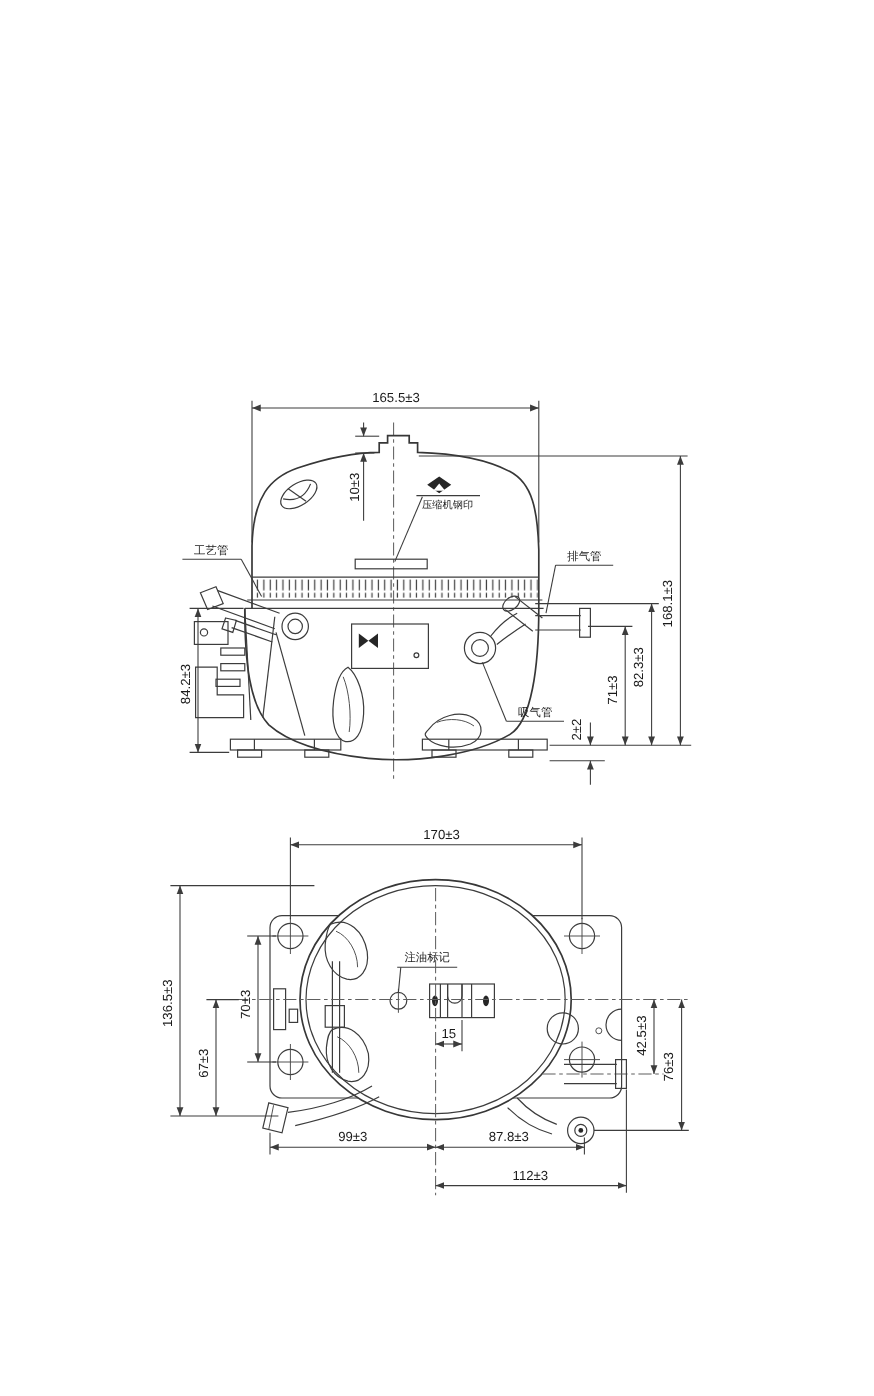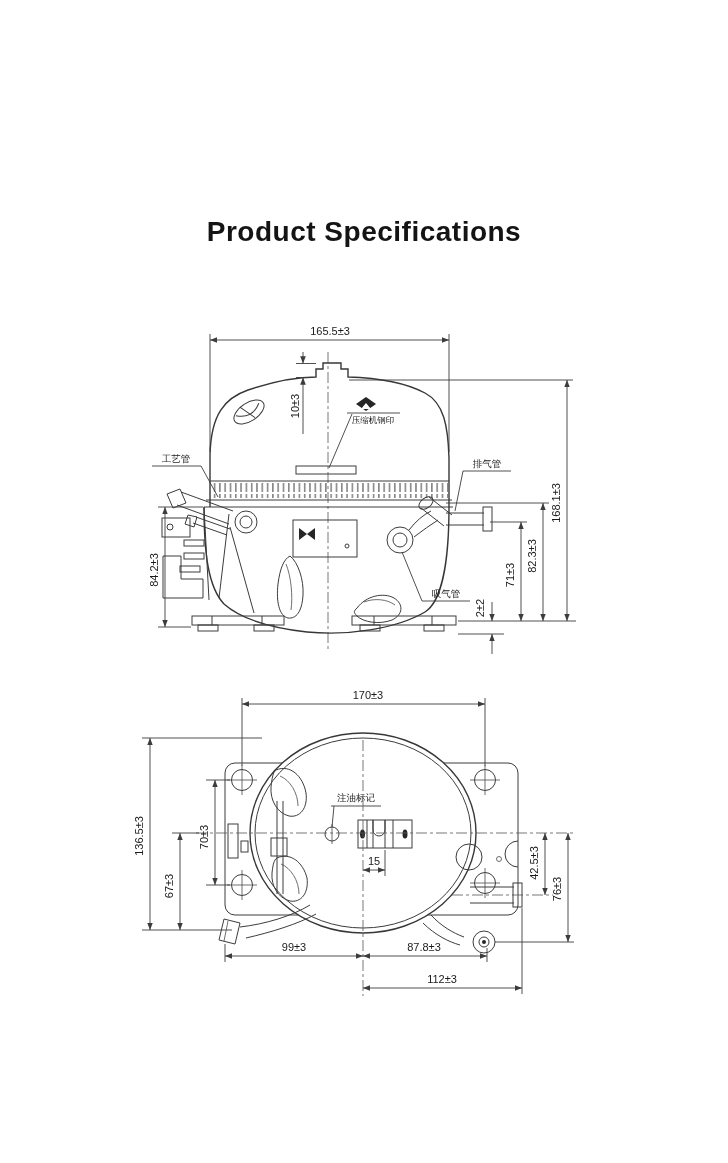--- a/index.html
+++ b/index.html
@@ -19,21 +19,20 @@
   .wh  {fill:#ffffff;stroke:none;}
   .dtxt{font:11px "Liberation Sans",sans-serif;fill:#1b1b1b;}
   .ltxt{font:9.5px "Liberation Sans","DejaVu Sans",sans-serif;fill:#1b1b1b;}
   .l2txt{font:8.5px "Liberation Sans","DejaVu Sans",sans-serif;fill:#1b1b1b;}
 </style>
 </head>
 <body>
 
 <div id="page">
 
-  <div id="title">Product Specifications</div>
 
   <svg id="fv" width="460" height="340" viewBox="140 320 460 340">
     <defs>
       <marker id="a1" viewBox="0 0 10 10" markerWidth="9" markerHeight="9" refX="9" refY="5" orient="auto-start-reverse">
           <path d="M0,1.5 L9,5 L0,8.5 Z" fill="#3c3c3c"></path>
         </marker>
       <pattern id="fins" width="5.3" height="17" patternUnits="userSpaceOnUse">
         <line x1="2.6" y1="1" x2="2.6" y2="16" stroke="#3c3c3c" stroke-width="1"></line>
       </pattern>
     </defs>

